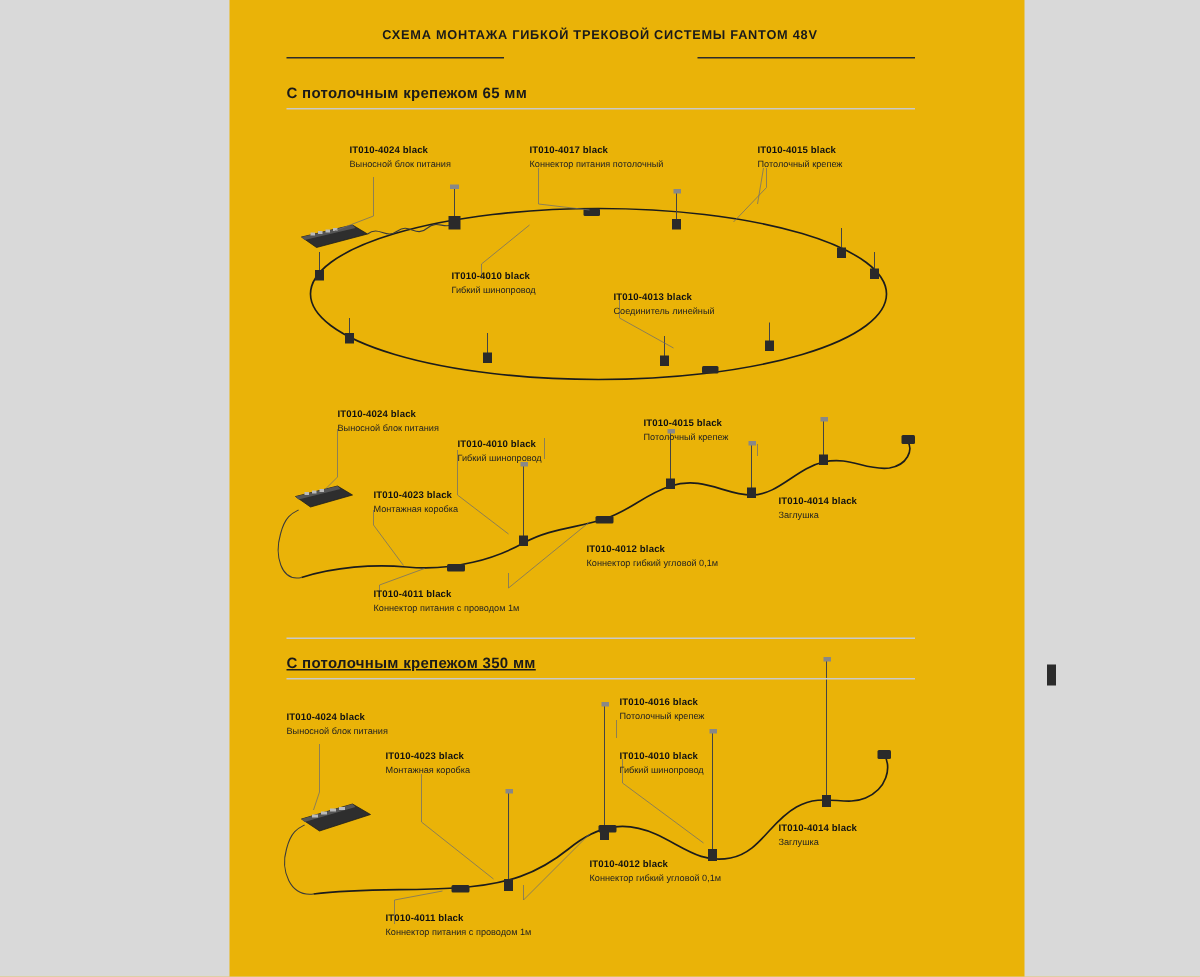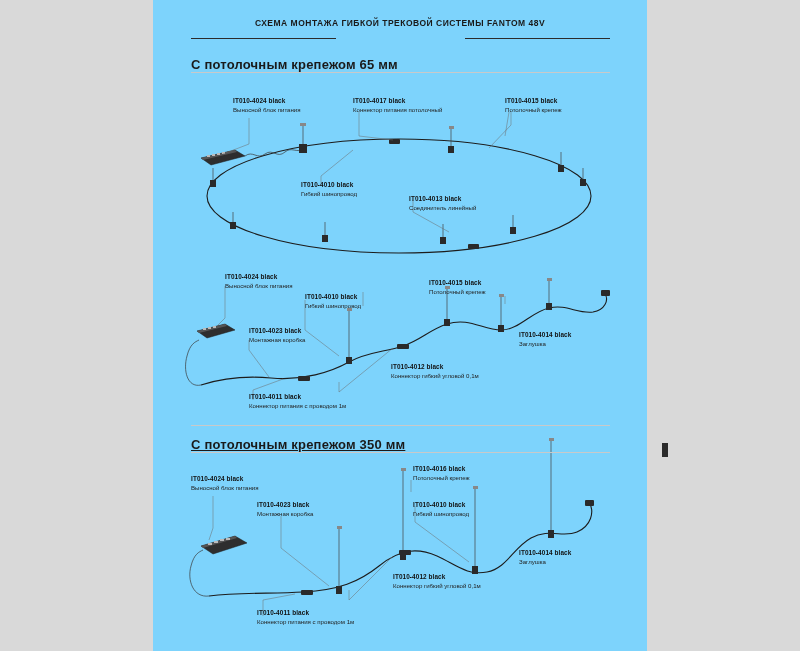--- a/index.html
+++ b/index.html
@@ -12,41 +12,42 @@
     height: 651px;
     font-family: "Liberation Sans", sans-serif;
     overflow: hidden;
   }
   #page {
     position: absolute;
     left: 153px;
     top: 0;
     width: 494px;
     height: 651px;
-    background: #7dd3fc;
+    background: #eab308;
+    padding-left: 36px;
   }
   .title {
     position: absolute;
     left: 0;
     top: 18px;
     width: 494px;
     text-align: center;
     font-size: 8.5px;
     font-weight: bold;
     letter-spacing: 0.5px;
     color: #1a1a1a;
   }
   .rule {
     position: absolute;
     height: 1px;
     background: #2b2b2b;
   }
   .section-head {
     position: absolute;
-    font-size: 13px;
+    font-size: 10px;
     font-weight: bold;
     color: #1a1a1a;
     letter-spacing: 0.2px;
   }
   .callout {
     position: absolute;
     white-space: nowrap;
   }
   .callout .code {
     font-size: 6.4px;

